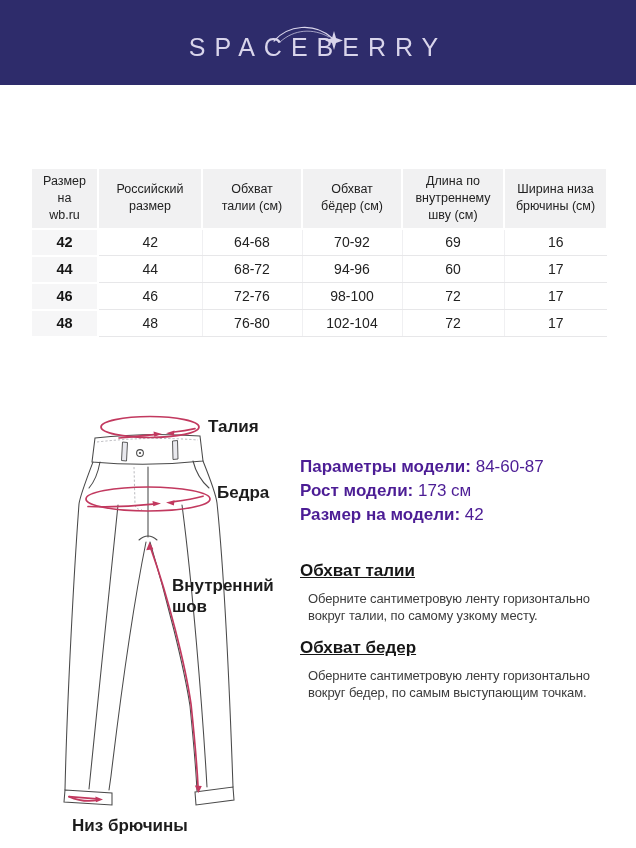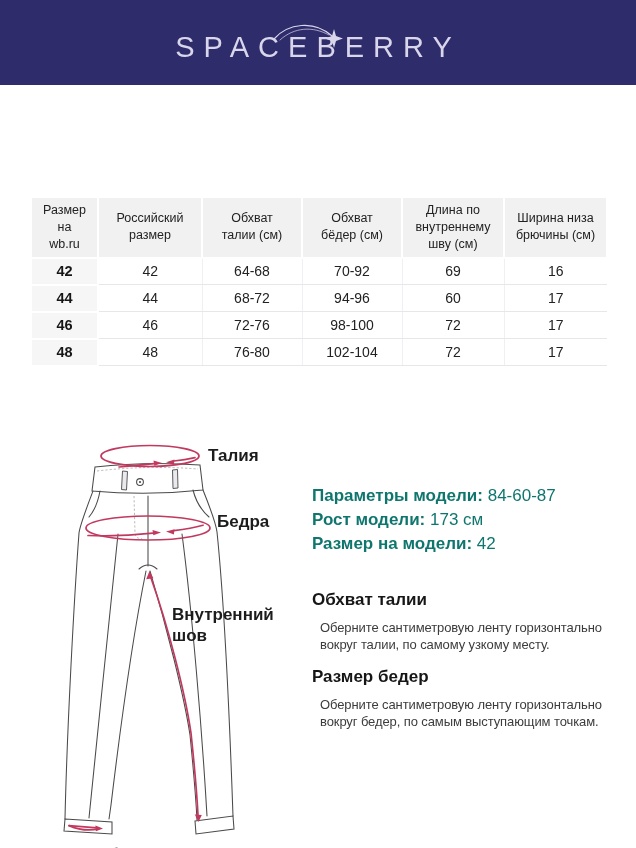--- a/index.html
+++ b/index.html
@@ -17,60 +17,60 @@
     font-family:"Liberation Sans", sans-serif;color:#1f1f1f;
   }
   
   .brand-bar{
     height:85px;background:var(--header-bg);
     display:flex;align-items:center;justify-content:center;
     position:relative;
   }
   .logo{position:relative;padding-top:10px;}
   .logo-text{
-    color:var(--logo-text);font-size:29px;font-weight:400;
+    color:var(--logo-text);font-size:25px;font-weight:400;
     letter-spacing:9px;line-height:1;
   }
   .comet{position:absolute;left:50%;top:-8px;margin-left:-52px;}
   
-  .table-section{margin:111px 0 0 30px;}
+  .table-section{margin:82px 0 0 30px;}
   table.size-table{border-collapse:collapse;table-layout:fixed;width:576px;}
   .size-table th{
     background:var(--cell-head-bg);border:2px solid #fff;
     font-size:12.5px;font-weight:400;color:#222;text-align:center;
     height:55px;padding:4px 10px;line-height:1.35;vertical-align:middle;
   }
   .size-table td{
     font-size:14px;text-align:center;height:27px;vertical-align:middle;
     background:#fff;border-bottom:1px solid #e7e7e9;border-left:1px solid #f0f0f2;
     color:#222;
   }
   .size-table td.first{
     background:var(--cell-first-bg);font-weight:700;font-size:14.5px;
     border:2px solid #fff;color:#161616;
   }
   
-  .content{display:flex;margin-top:63px;gap:12px;}
+  .content{display:flex;margin-top:63px;}
   .figure{position:relative;width:240px;height:445px;margin-left:36px;flex:0 0 auto;}
   .figure svg{position:absolute;left:0;top:0;}
   .fig-label{
     position:absolute;font-size:17px;font-weight:600;color:#1c1c1c;line-height:1.25;
     white-space:nowrap;
   }
   .fig-label.wrap{white-space:normal;width:108px;}
   .lbl-waist{left:172px;top:15px;}
   .lbl-hips{left:181px;top:81px;}
   .lbl-inseam{left:136px;top:174px;}
   .lbl-hem{left:36px;top:414px;}
   .info{width:330px;margin-left:24px;padding-top:54px;}
-  .model-params p{margin:0;line-height:24px;font-size:17px;color:#0f766e;}
+  .model-params p{margin:0;line-height:24px;font-size:17px;color:#4c1d95;}
   .model-params b{font-weight:700;}
   .guide{margin-top:33px;}
   .guide-section{margin-bottom:13px;}
-  .guide-section h3{margin:0 0 6px;font-size:17px;font-weight:700;color:#161616;line-height:22px;}
+  .guide-section h3{margin:0 0 6px;font-size:17px;font-weight:700;color:#161616;line-height:22px;text-decoration:underline;}
   .guide-section p{margin:8px;font-size:13px;line-height:17px;color:#3c3c3c;letter-spacing:-0.1px;}
   
   .pant{stroke:var(--line);stroke-width:1.05;fill:none;stroke-linecap:round;}
   .pant-fill{stroke:var(--line);stroke-width:1.05;fill:#fff;}
   .loop{stroke:var(--line);stroke-width:0.9;fill:#e9e9ee;}
   .stitch{stroke:#9a9aa0;stroke-width:0.7;fill:none;stroke-dasharray:2.2 2;}
   .accent{stroke:var(--accent);stroke-width:1.7;fill:none;stroke-linecap:round;}
   .accent-fill{fill:var(--accent);stroke:none;}
   .trail{stroke:var(--logo-text);fill:none;stroke-linecap:round;}
 </style>
@@ -221,20 +221,20 @@
           <span>42</span>
         </p>
       </div>
 
       <div class="guide">
         <div class="guide-section">
           <h3>Обхват талии</h3>
           <p>Оберните сантиметровую ленту горизонтально вокруг талии, по самому узкому месту.</p>
         </div>
         <div class="guide-section">
-          <h3>Размер бедер</h3>
+          <h3>Обхват бедер</h3>
           <p>Оберните сантиметровую ленту горизонтально вокруг бедер, по самым выступающим точкам.</p>
         </div>
       </div>
     </div>
 
   </section>
 </div>
 
 </body></html>

